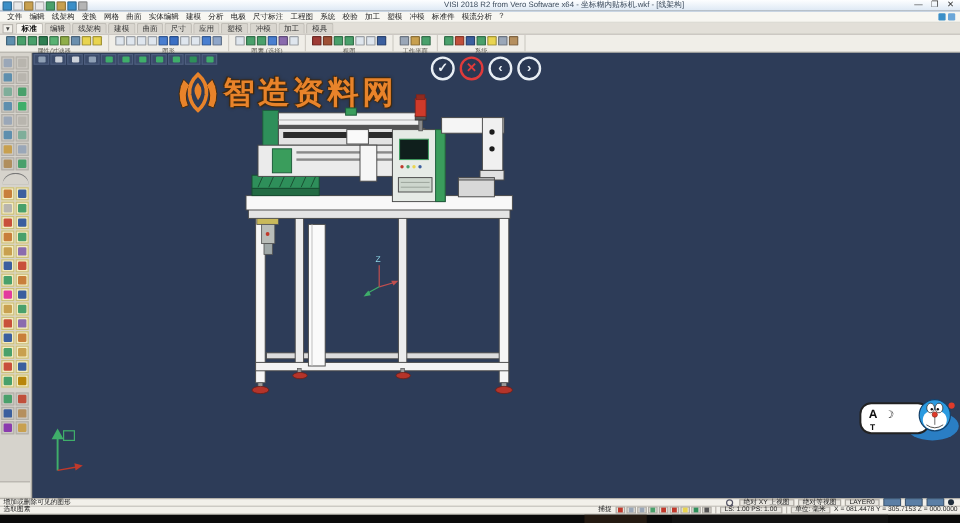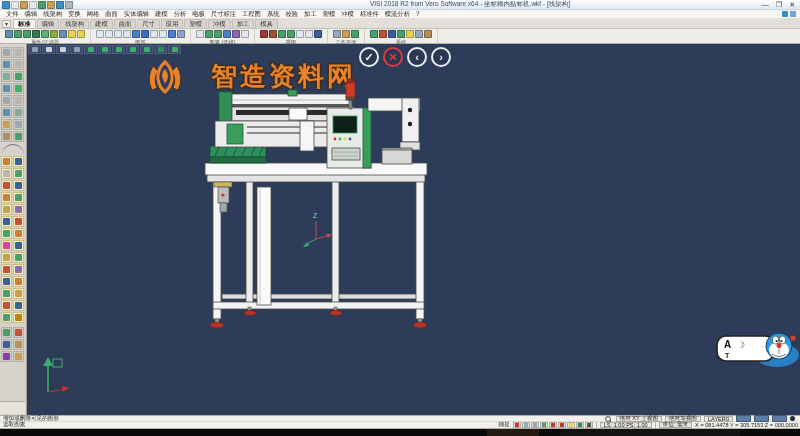--- a/index.html
+++ b/index.html
@@ -72,21 +72,21 @@
   .vstrip{position:absolute;left:1px;top:1px;display:flex;gap:1px;}
   .vbtn{width:13px;height:9px;background:#3b4b6a;border:1px solid #4d5d7e;
     box-sizing:border-box;display:flex;align-items:center;justify-content:center;}
   .vbtn i{width:6px;height:5px;display:block;border-radius:1px;}
 
   .overlays{position:absolute;left:332px;top:3px;display:flex;gap:4px;}
   .circle-btn{width:20px;height:20px;border-radius:50%;border:2px solid currentColor;
     box-sizing:border-box;display:flex;align-items:center;justify-content:center;
     font-size:11px;font-weight:bold;background:rgba(0,0,0,.05);line-height:1;}
 
-  .watermark{position:absolute;left:118px;top:15px;display:flex;align-items:flex-start;gap:26px;}
+  .watermark{position:absolute;left:118px;top:15px;display:flex;align-items:center;gap:1px;}
   .wm-text{font-size:26px;font-weight:bold;color:#e8832a;letter-spacing:3px;
     text-shadow:1px 1px 0 #43290c,-1px -1px 0 #43290c,0 0 3px #2a1a06;}
 
   .machine-svg{position:absolute;left:0;top:0;}
 
   
   .ime{position:absolute;left:688px;top:286px;width:86px;height:38px;}
 
   
   .s1,.s2{position:absolute;left:0;width:800px;height:7px;background:#f2f0ea;

